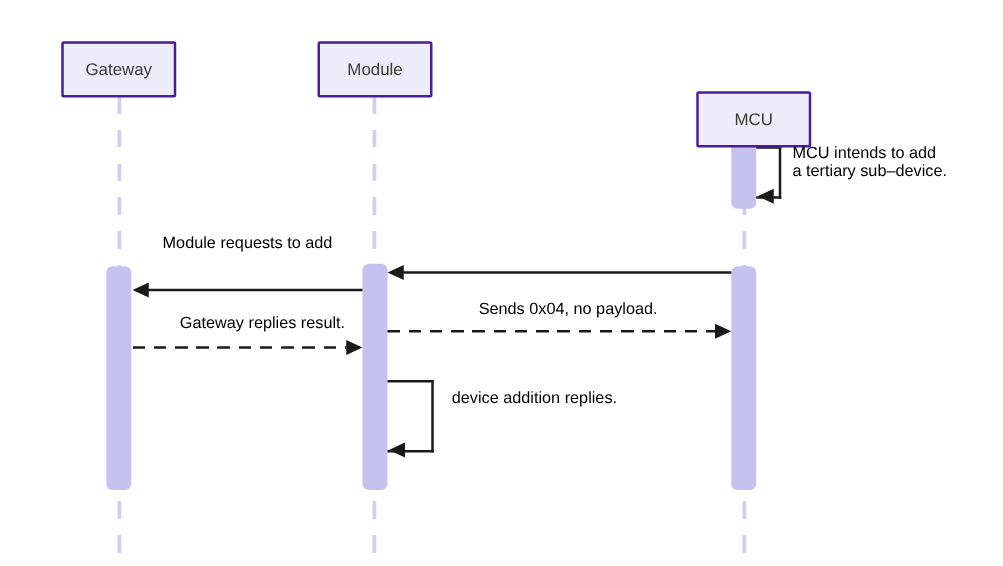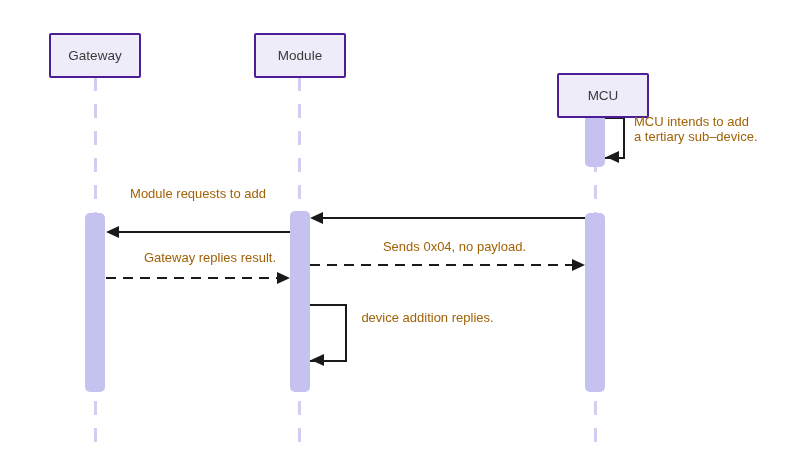--- a/index.html
+++ b/index.html
@@ -97,21 +97,21 @@
     border: 2px solid #1a1a1a;
     border-left: none;
     z-index: 2;
   }
 
   
   .msg-label {
     position: absolute;
     font-size: 13px;
     line-height: 15px;
-    color: #a16207;
+    color: #000000;
     text-align: center;
     z-index: 4;
     white-space: nowrap;
   }
   .msg-label.left-align { text-align: left; }
   .msg-label div { white-space: nowrap; }
 </style>
 </head>
 <body>
 

